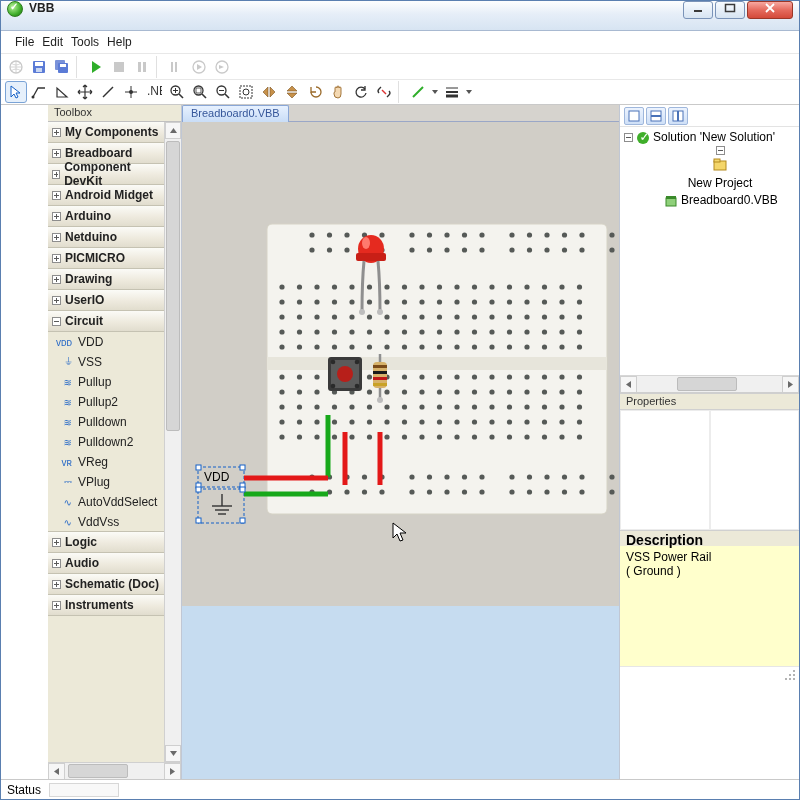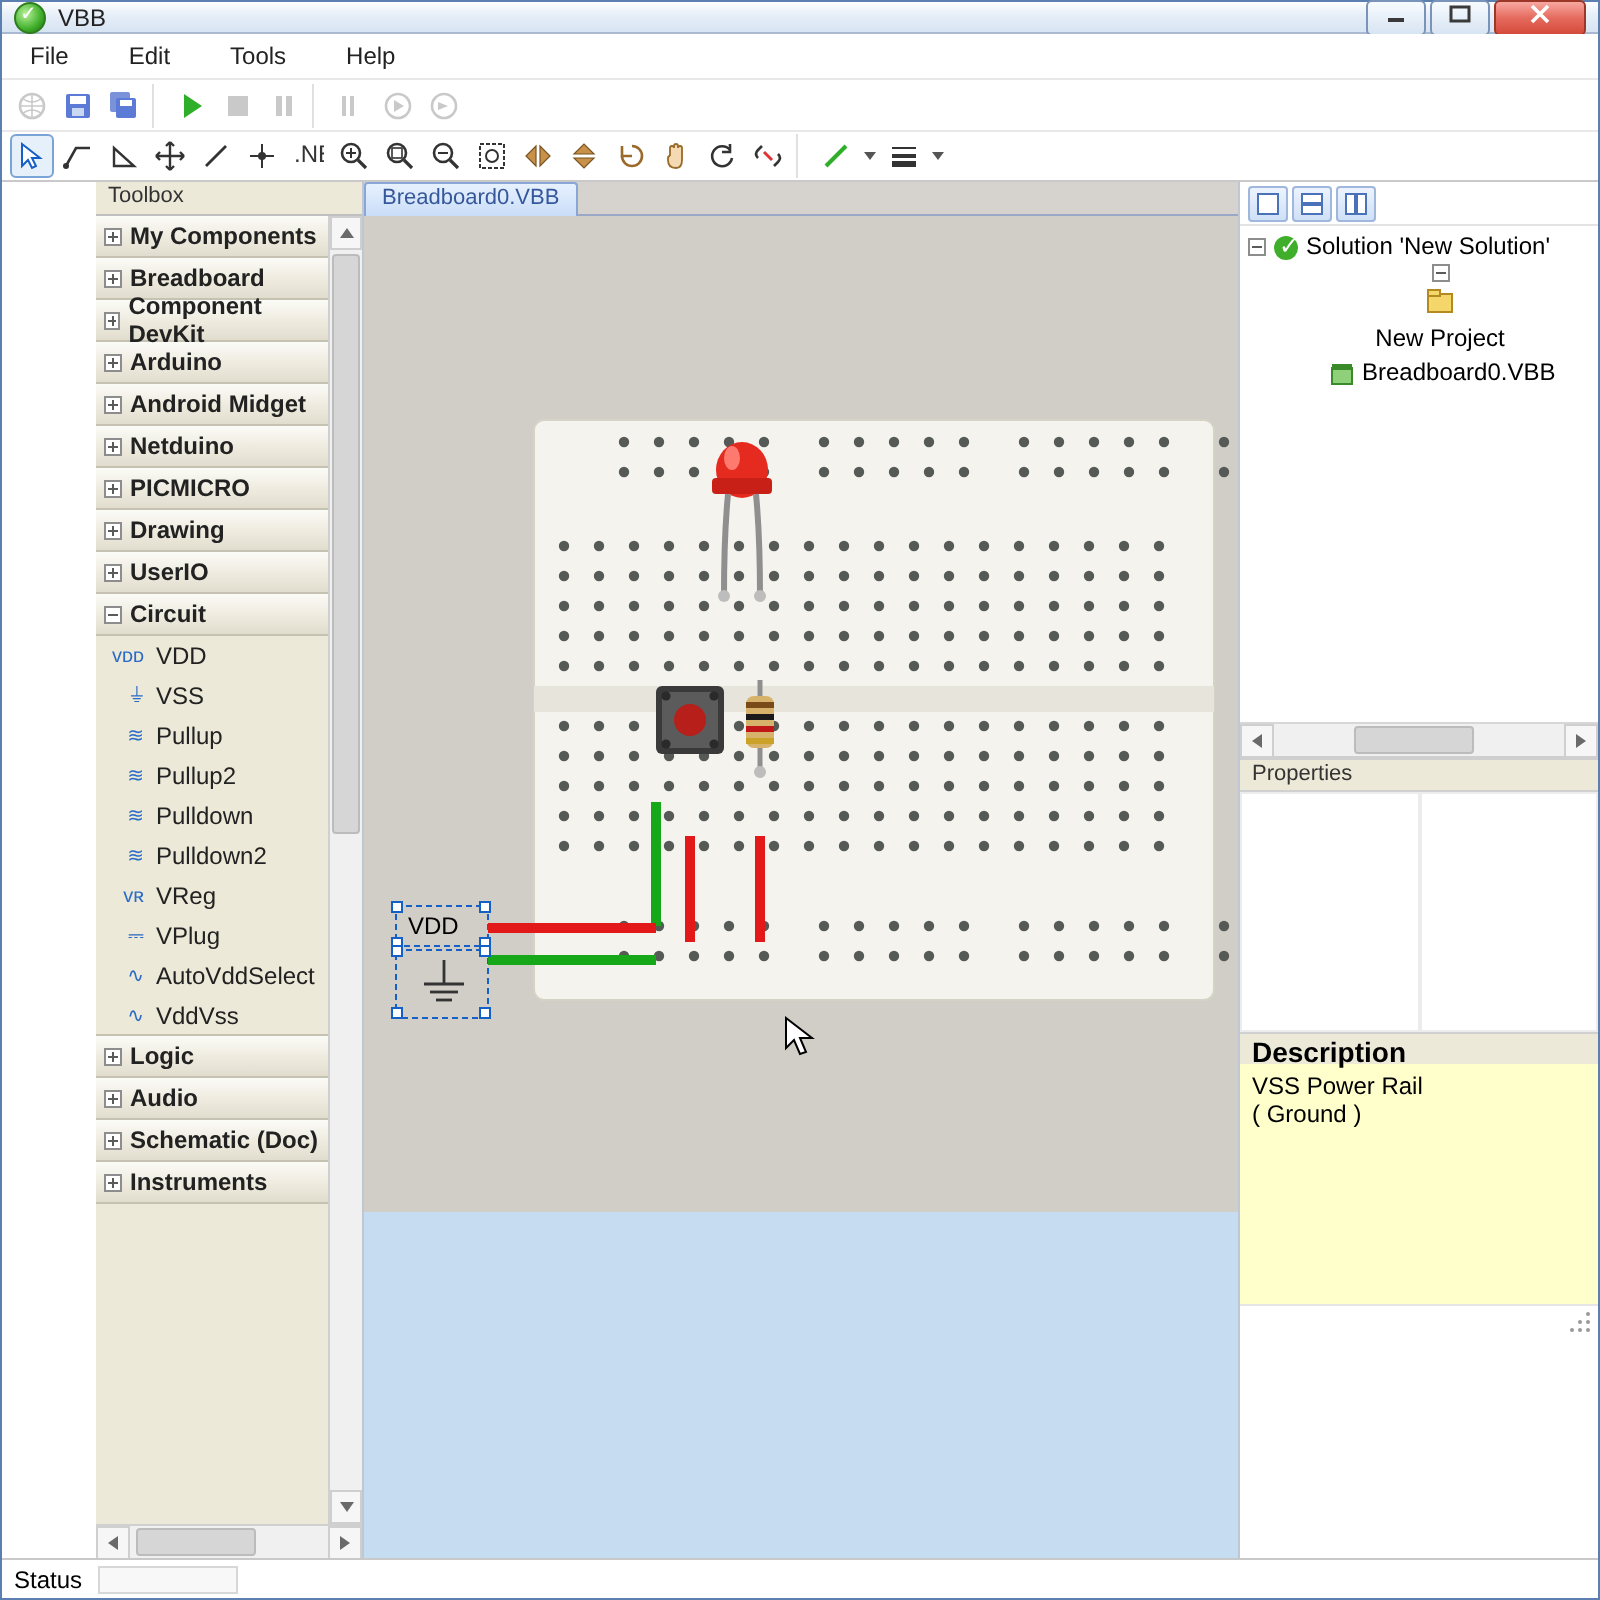--- a/index.html
+++ b/index.html
@@ -1,30 +1,30 @@
 <!DOCTYPE html>
 <html><head>
 <meta charset="utf-8">
 <style>
   * { box-sizing: border-box; margin: 0; padding: 0; font-family: "Segoe UI", Tahoma, sans-serif; font-size: 12px; }
   html, body { width: 800px; height: 800px; overflow: hidden; background: #fff; }
 
   
   .window { width: 800px; height: 800px; border: 1px solid #5a7fb0; display: flex; flex-direction: column; background:#fff; }
-  .titlebar { height: 16px; background: linear-gradient(#fdfefe,#e6eef8 45%,#d7e4f2); display:flex; align-items:center; padding:0 6px; border-bottom:1px solid #a8b9d1;}
+  .titlebar { height: 30px; background: linear-gradient(#fdfefe,#e6eef8 45%,#d7e4f2); display:flex; align-items:flex-start; padding:0 6px; border-bottom:1px solid #a8b9d1;font-weight:bold;}
   .titlebar .app-icon { width:16px; height:16px; border-radius:50%; background: radial-gradient(circle at 35% 35%, #b8f29a, #3fae2a 60%, #1f6b10); border:1px solid #2e7d1f; margin-right:6px; position:relative;}
   .titlebar .app-icon::after{content:"✓"; color:#fff; font-size:10px; position:absolute; left:2px; top:-1px;}
   .titlebar .title { color:#222; }
   .titlebar .win-controls { margin-left:auto; display:flex; gap:2px; }
   .winbtn { width:30px; height:18px; border:1px solid #7a93b8; border-radius:3px; background:linear-gradient(#f7fbff,#d7e4f2); text-align:center; line-height:14px; font-family:Arial; cursor:default;}
   .winbtn.close { width:46px; background:linear-gradient(#f7a8a0,#e56b5e 50%,#d44a3a); border-color:#9c3728; color:#fff;}
   .winbtn svg { pointer-events:none; }
 
   
-  .menubar { height:22px; display:flex; align-items:center; gap:30px; padding:0 14px; background:#fff; }
+  .menubar { height:22px; display:flex; align-items:center; gap:8px; padding:0 14px; background:#fff; }
   .menubar span { color:#222; }
 
   .toolbar { height:26px; display:flex; align-items:center; padding:0 4px; gap:1px; background:#fff; border-top:1px solid #e8e8e8;}
   .tb-btn { width:22px; height:22px; display:flex; align-items:center; justify-content:center; border:1px solid transparent; border-radius:3px;}
   .tb-btn svg { display:block; }
   .tb-btn.disabled { opacity:0.45; }
   .tb-btn.active { border-color:#7aa3d6; background:#e6f0fb; }
   .tb-sep { width:6px; height:22px; border-left:1px solid #e0e0e0; margin:0 2px;}
   .tb-drop { width:10px; height:22px; display:flex; align-items:center; justify-content:center;}
   .tb-drop::after{content:""; border-left:3px solid transparent;border-right:3px solid transparent;border-top:4px solid #555;}
@@ -311,25 +311,25 @@
             <div class="cat">
               <span class="pm plus"></span>
               <span class="name">Breadboard</span>
             </div>
             <div class="cat">
               <span class="pm plus"></span>
               <span class="name">Component DevKit</span>
             </div>
             <div class="cat">
               <span class="pm plus"></span>
+              <span class="name">Android Midget</span>
+            </div>
+            <div class="cat">
+              <span class="pm plus"></span>
               <span class="name">Arduino</span>
-            </div>
-            <div class="cat">
-              <span class="pm plus"></span>
-              <span class="name">Android Midget</span>
             </div>
             <div class="cat">
               <span class="pm plus"></span>
               <span class="name">Netduino</span>
             </div>
             <div class="cat">
               <span class="pm plus"></span>
               <span class="name">PICMICRO</span>
             </div>
             <div class="cat">

